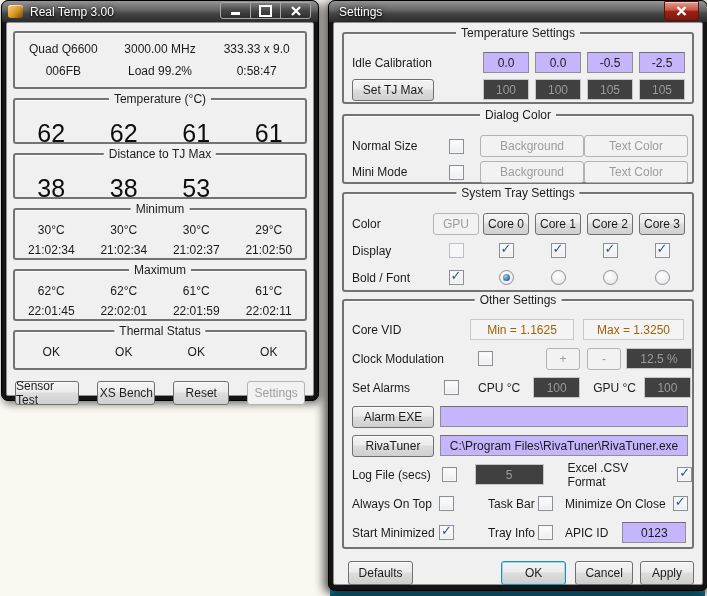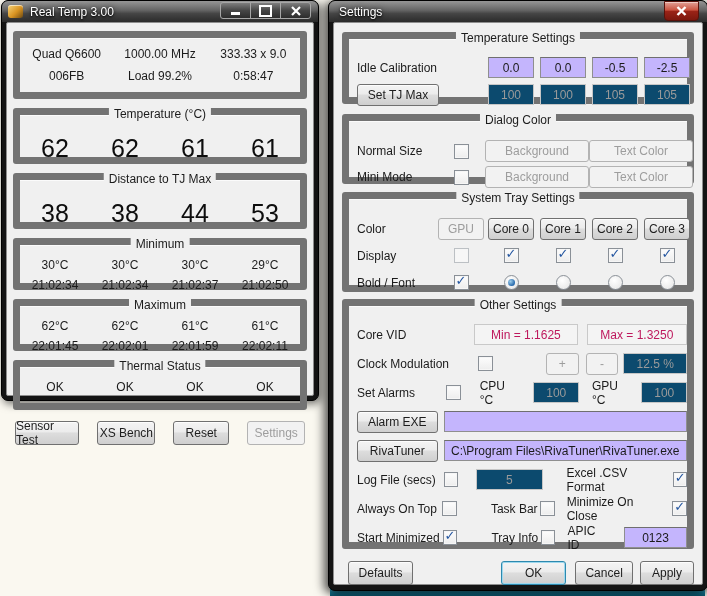--- a/index.html
+++ b/index.html
@@ -25,37 +25,37 @@
   .glyph-min{width:9px;height:3px;background:#fff;margin-top:6px;}
   .glyph-max{width:9px;height:8px;border:2px solid #fff;}
 
   .close-red{position:absolute;top:0;right:8px;width:33px;height:18px;
        border:1px solid #59120b;border-radius:0 0 4px 4px;
        background:linear-gradient(180deg,#e2a196,#c95340 45%,#9a2317 52%,#7c180e);
        box-shadow:inset 0 1px 0 rgba(255,255,255,.45);
        display:flex;align-items:center;justify-content:center;}
 
   
-  .gb{position:relative;border:7px solid #737373;border-radius:3px;
+  .gb{position:relative;border:2px solid #737373;border-radius:3px;
       box-shadow:inset 0 1px 0 rgba(255,255,255,.7);}
   .gb-title{position:absolute;top:-8px;left:50%;transform:translateX(-50%);
       background:#f0f0f0;padding:0 5px;white-space:nowrap;color:#1c1c1c;}
 
   
   .btn{display:flex;align-items:center;justify-content:center;height:22px;color:#1d1d1d;
       background:linear-gradient(180deg,#f4f4f4,#ececec 45%,#dddddd 50%,#cfcfcf);
       border:1px solid #707070;border-radius:3px;box-shadow:inset 0 1px 0 #fdfdfd;}
   .btn.small{height:20px;}
   .btn.disabled{color:#9d9d9d;border-color:#b3b3b3;background:#f2f2f2;box-shadow:none;}
   .btn.focused{border-color:#2d89ae;box-shadow:inset 0 0 0 1px #9ed8ee;}
 
   .field{height:19px;background:#c4b5fd;border:1px solid #8f8f8f;border-top-color:#6f6f6f;
       display:flex;align-items:center;justify-content:center;}
-  .field.disabled{background:#0c4a6e;color:#9a9a9a;border-color:#c6c6c6;}
-  .field.readout{background:#f4f4f4;border-color:#c9c9c9;color:#be185d;}
+  .field.disabled{background:#404040;color:#9a9a9a;border-color:#c6c6c6;}
+  .field.readout{background:#f4f4f4;border-color:#c9c9c9;color:#a16207;}
 
   .cb{position:relative;width:13px;height:13px;background:linear-gradient(180deg,#fdfdfd,#ededed);
       border:1px solid #8a9097;box-shadow:inset 0 0 0 1px #f6f6f6;}
   .cb.checked::after{content:"✓";position:absolute;left:1px;top:-3px;color:#2456a0;
       font-size:13px;font-weight:bold;}
   .cb.dis{border-color:#bcc0c4;background:#f7f7f7;}
 
   .radio{position:relative;width:13px;height:13px;border-radius:50%;border:1px solid #8a9097;
       background:radial-gradient(circle at 40% 35%,#ffffff,#e3e3e3);}
   .radio.sel::after{content:"";position:absolute;inset:3px;border-radius:50%;
@@ -120,21 +120,21 @@
               <path d="M1 1 L9 9 M9 1 L1 9" stroke="#fff" stroke-width="2.2"></path>
             </svg>
         </span>
       </span>
     </div>
     <div class="client" id="rt-client">
 
       <div class="gb rt-info">
         <div class="g3">
           <span>Quad Q6600</span>
-          <span>1000.00 MHz</span>
+          <span>3000.00 MHz</span>
           <span>333.33 x 9.0</span>
         </div>
         <div class="g3">
           <span>006FB</span>
           <span>Load  99.2%</span>
           <span>0:58:47</span>
         </div>
       </div>
 
       <div class="gb rt-temp">
@@ -145,21 +145,20 @@
           <span>61</span>
           <span>61</span>
         </div>
       </div>
 
       <div class="gb rt-temp">
         <span class="gb-title">Distance to TJ Max</span>
         <div class="g4 big">
           <span>38</span>
           <span>38</span>
-          <span>44</span>
           <span>53</span>
         </div>
       </div>
 
       <div class="gb rt-mm">
         <span class="gb-title">Minimum</span>
         <div class="g4 mm-line">
           <span>30°C</span>
           <span>30°C</span>
           <span>30°C</span>

